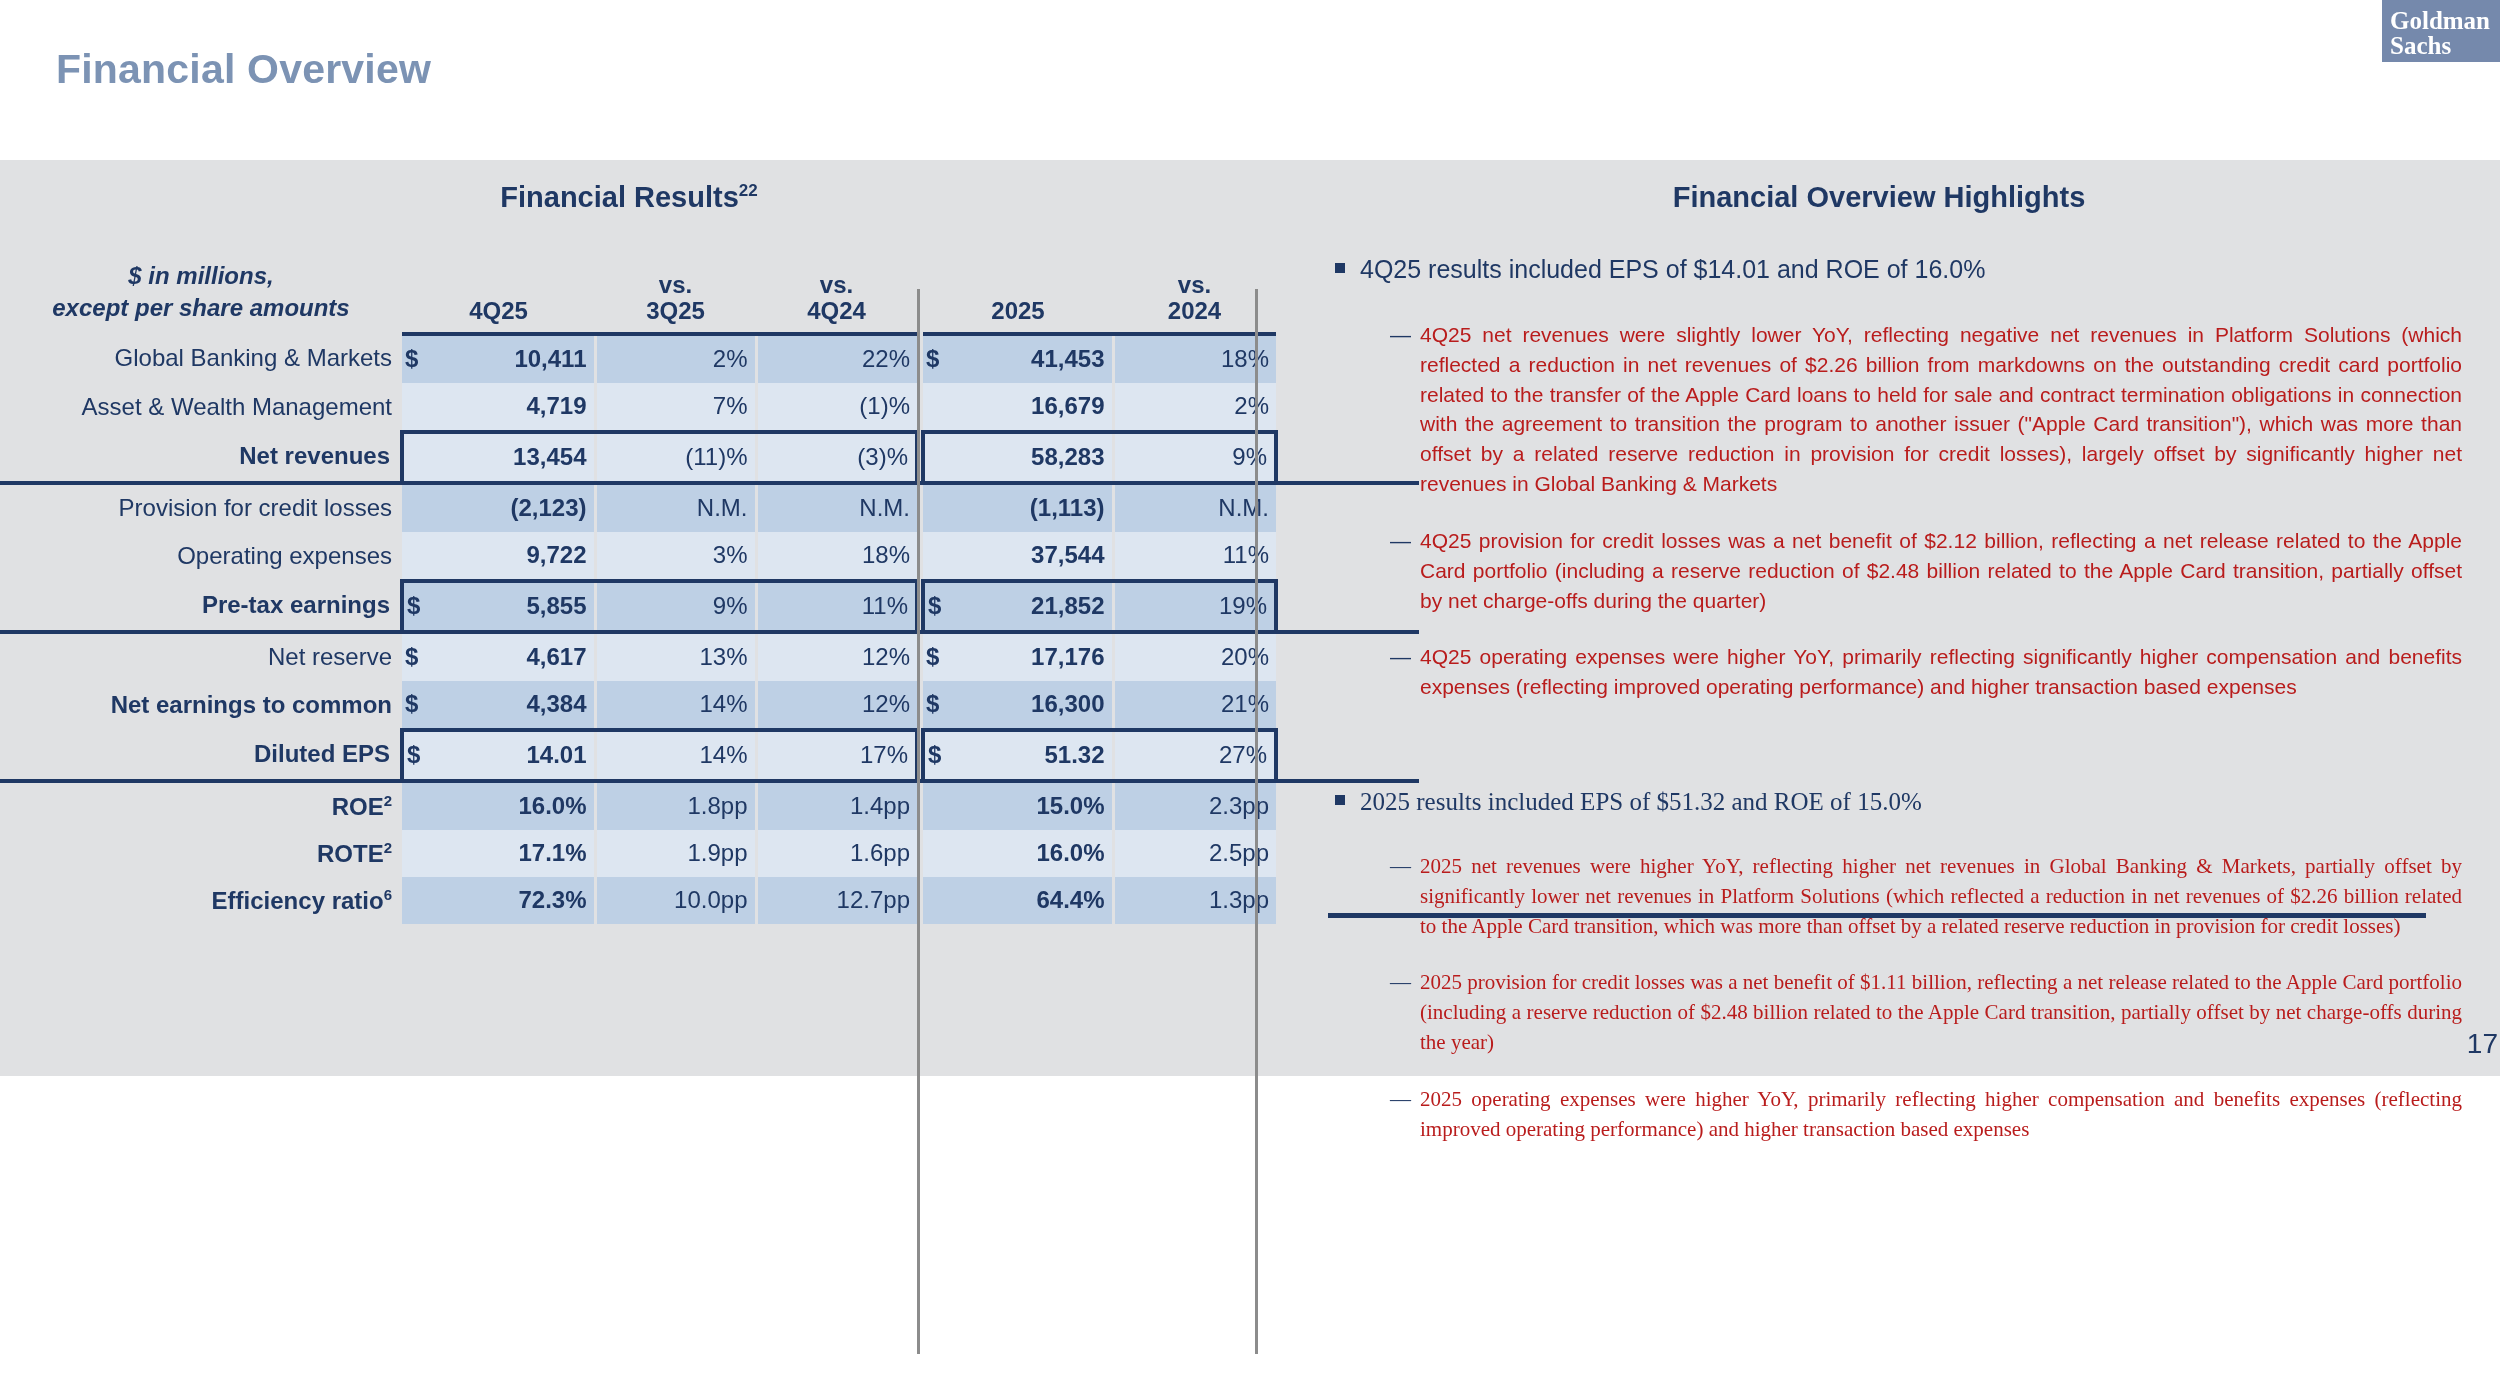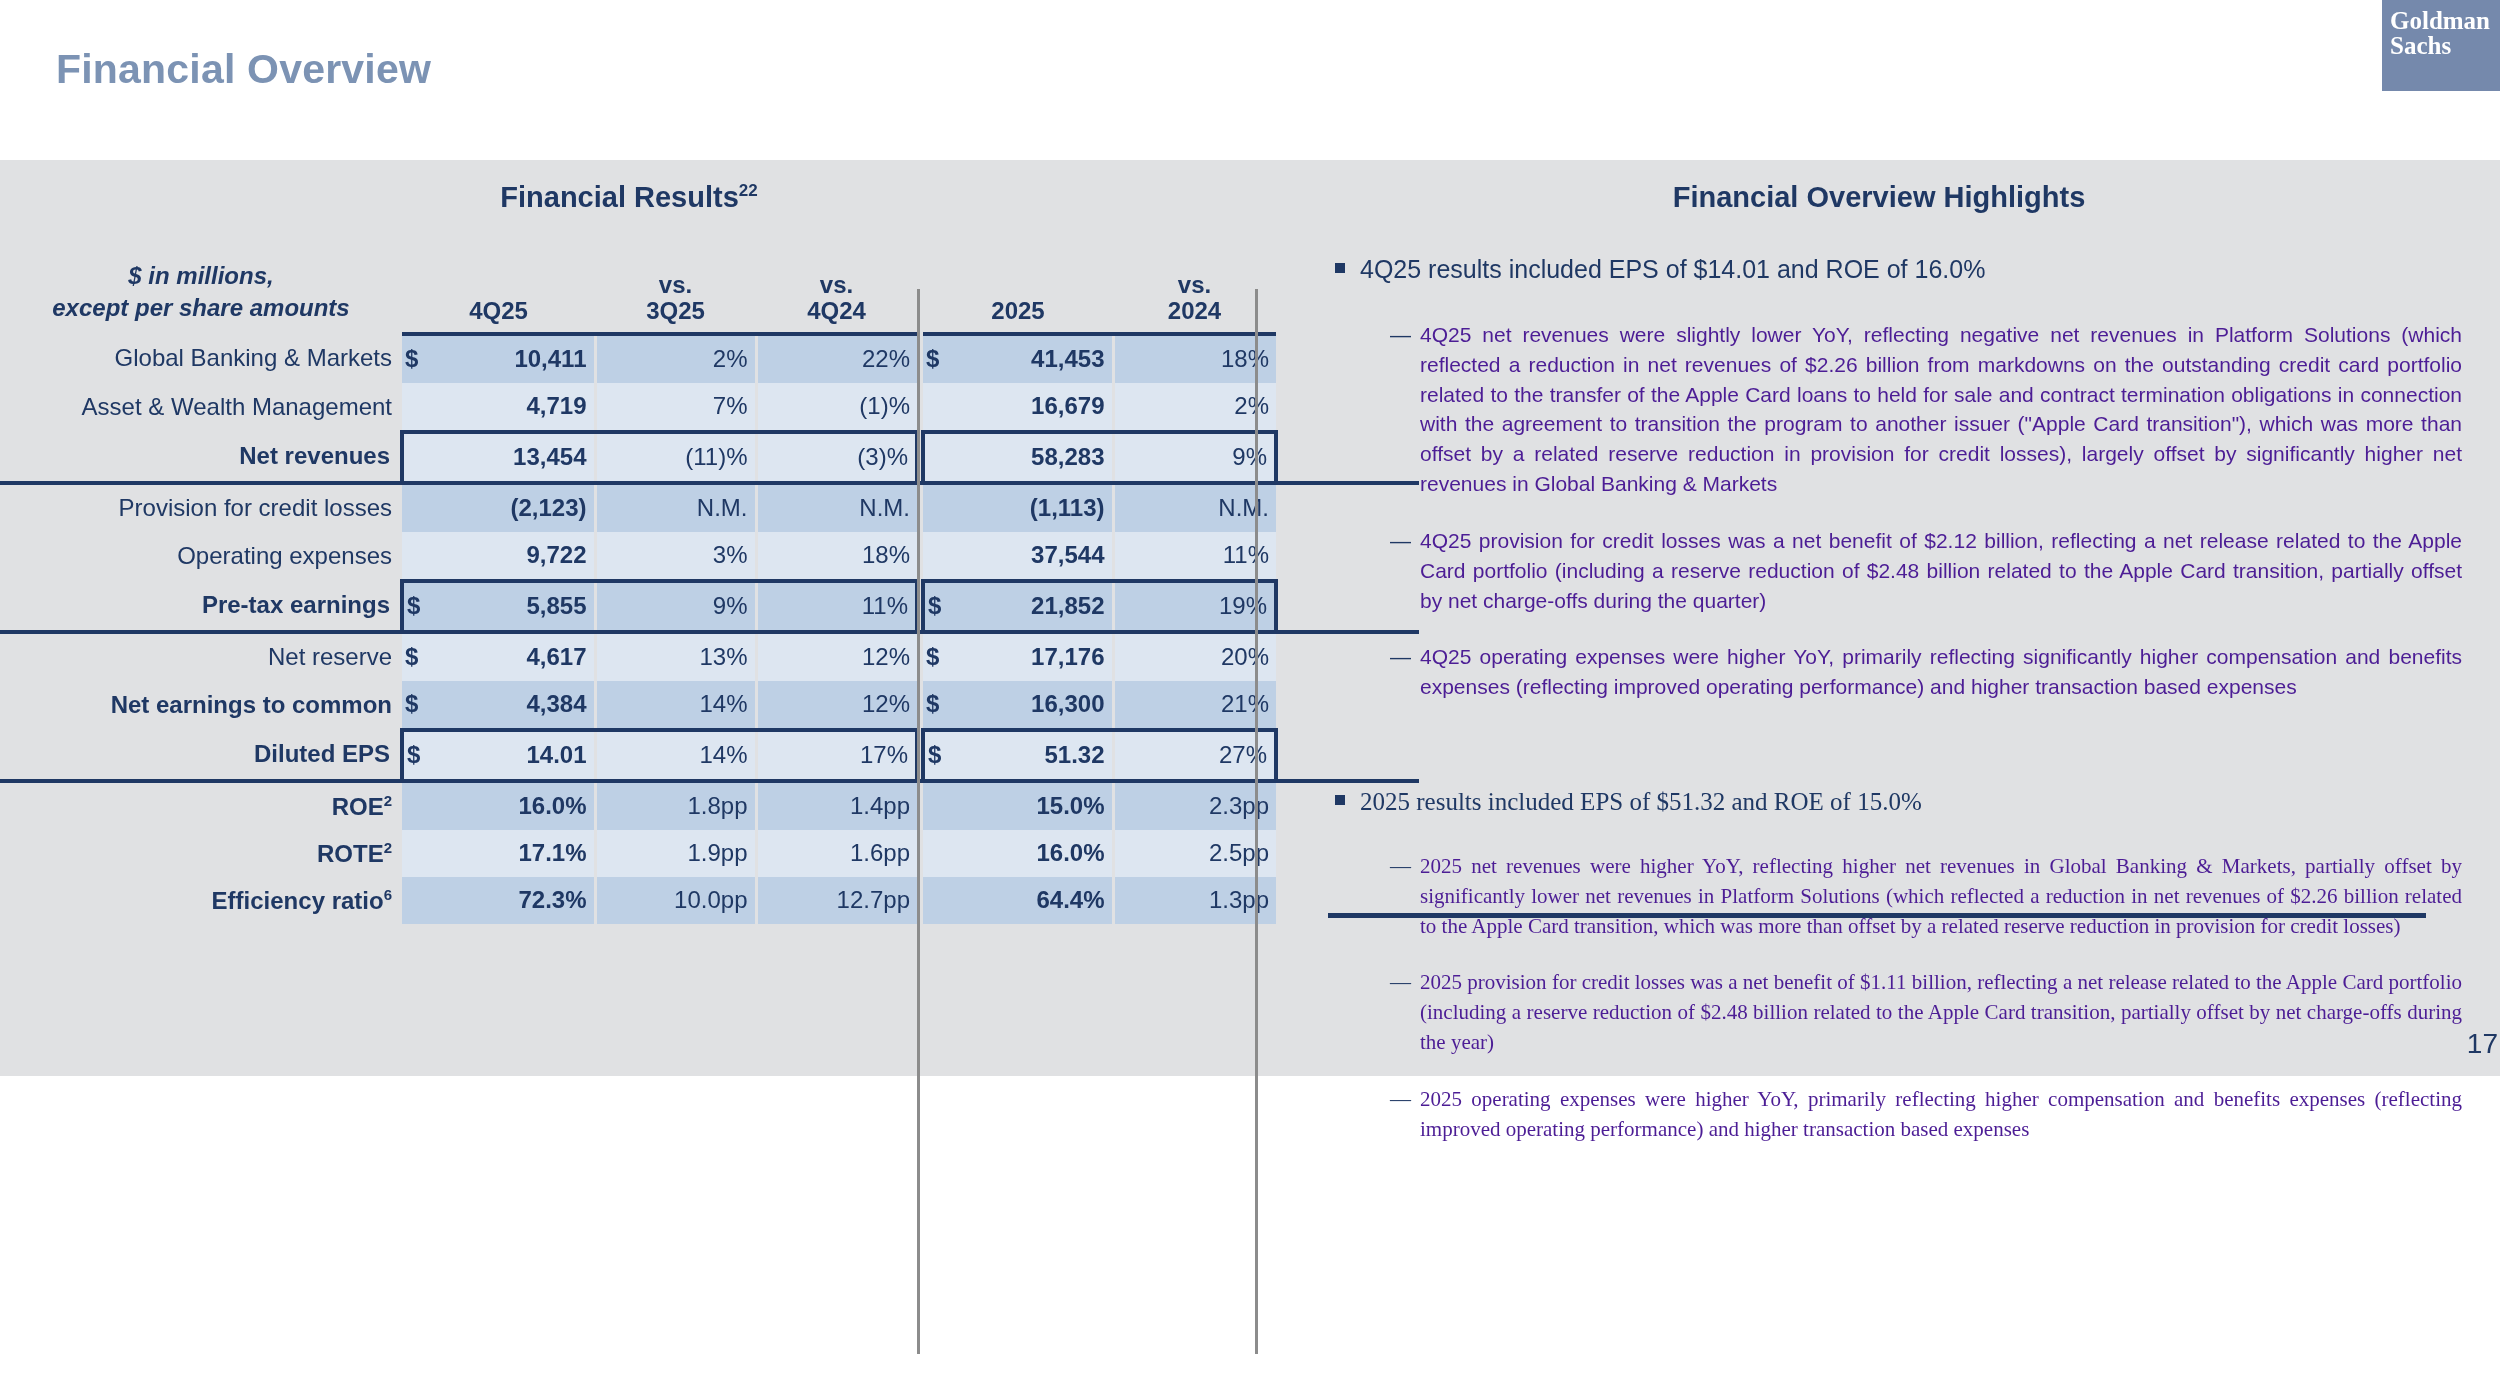--- a/index.html
+++ b/index.html
@@ -31,21 +31,21 @@
     font-weight: bold;
     color: #7c93b4;
     letter-spacing: 0.2px;
     white-space: nowrap;
   }
   #gs-logo {
     position: absolute;
     right: 0px;
     top: 0px;
     width: 118px;
-    height: 91px;
+    height: 62px;
     background: #7589ac;
     color: #ffffff;
     font-family: "Liberation Serif", serif;
     font-weight: bold;
     font-size: 25px;
     line-height: 25px;
     padding: 8px 0 0 8px;
     box-sizing: border-box;
   }
   #gs-logo span { display: block; }
@@ -218,21 +218,21 @@
     top: 10px;
     width: 10px;
     height: 10px;
     background: #1f3864;
   }
   .hl-dash {
     position: relative;
     margin-left: 58px;
     padding-left: 30px;
     font-size: 21px;
-    color: #4c1d95;
+    color: #b91c1c;
     line-height: 1.42;
     text-align: justify;
     margin-bottom: 27px;
   }
   .hl-dash::before {
     content: "\2014";
     position: absolute;
     left: 0;
     top: 0;
     color: #1f3864;

